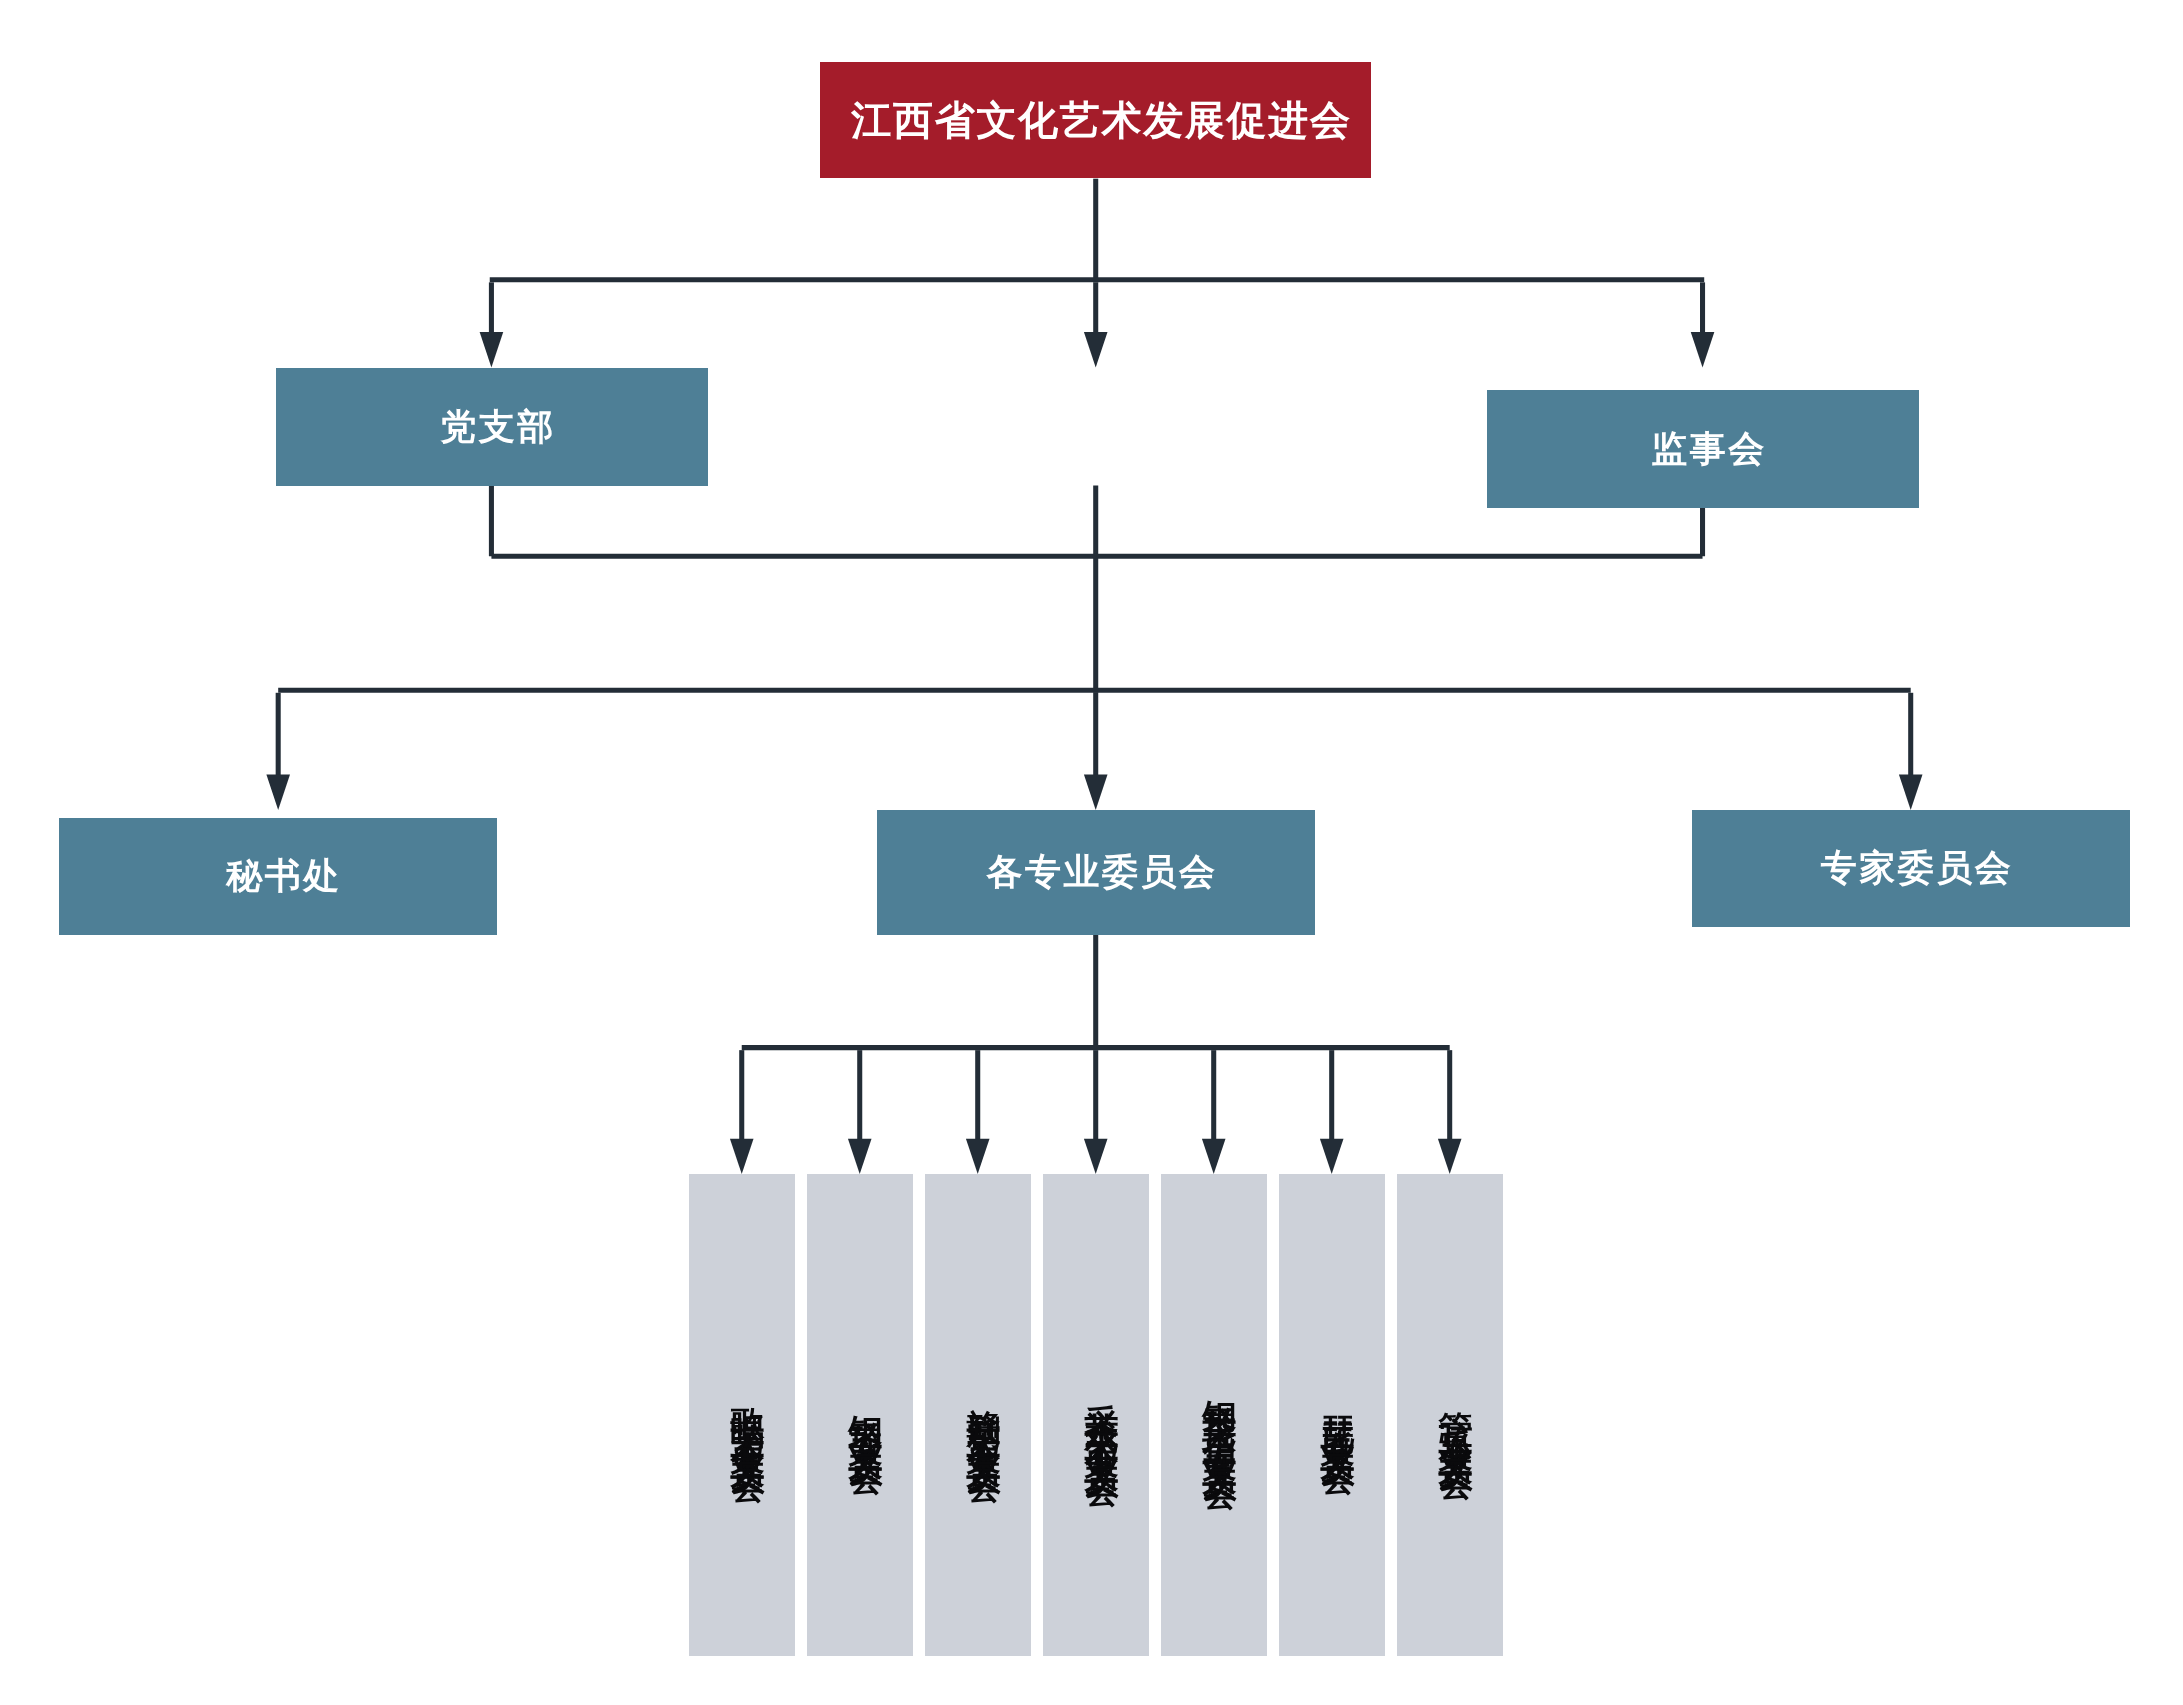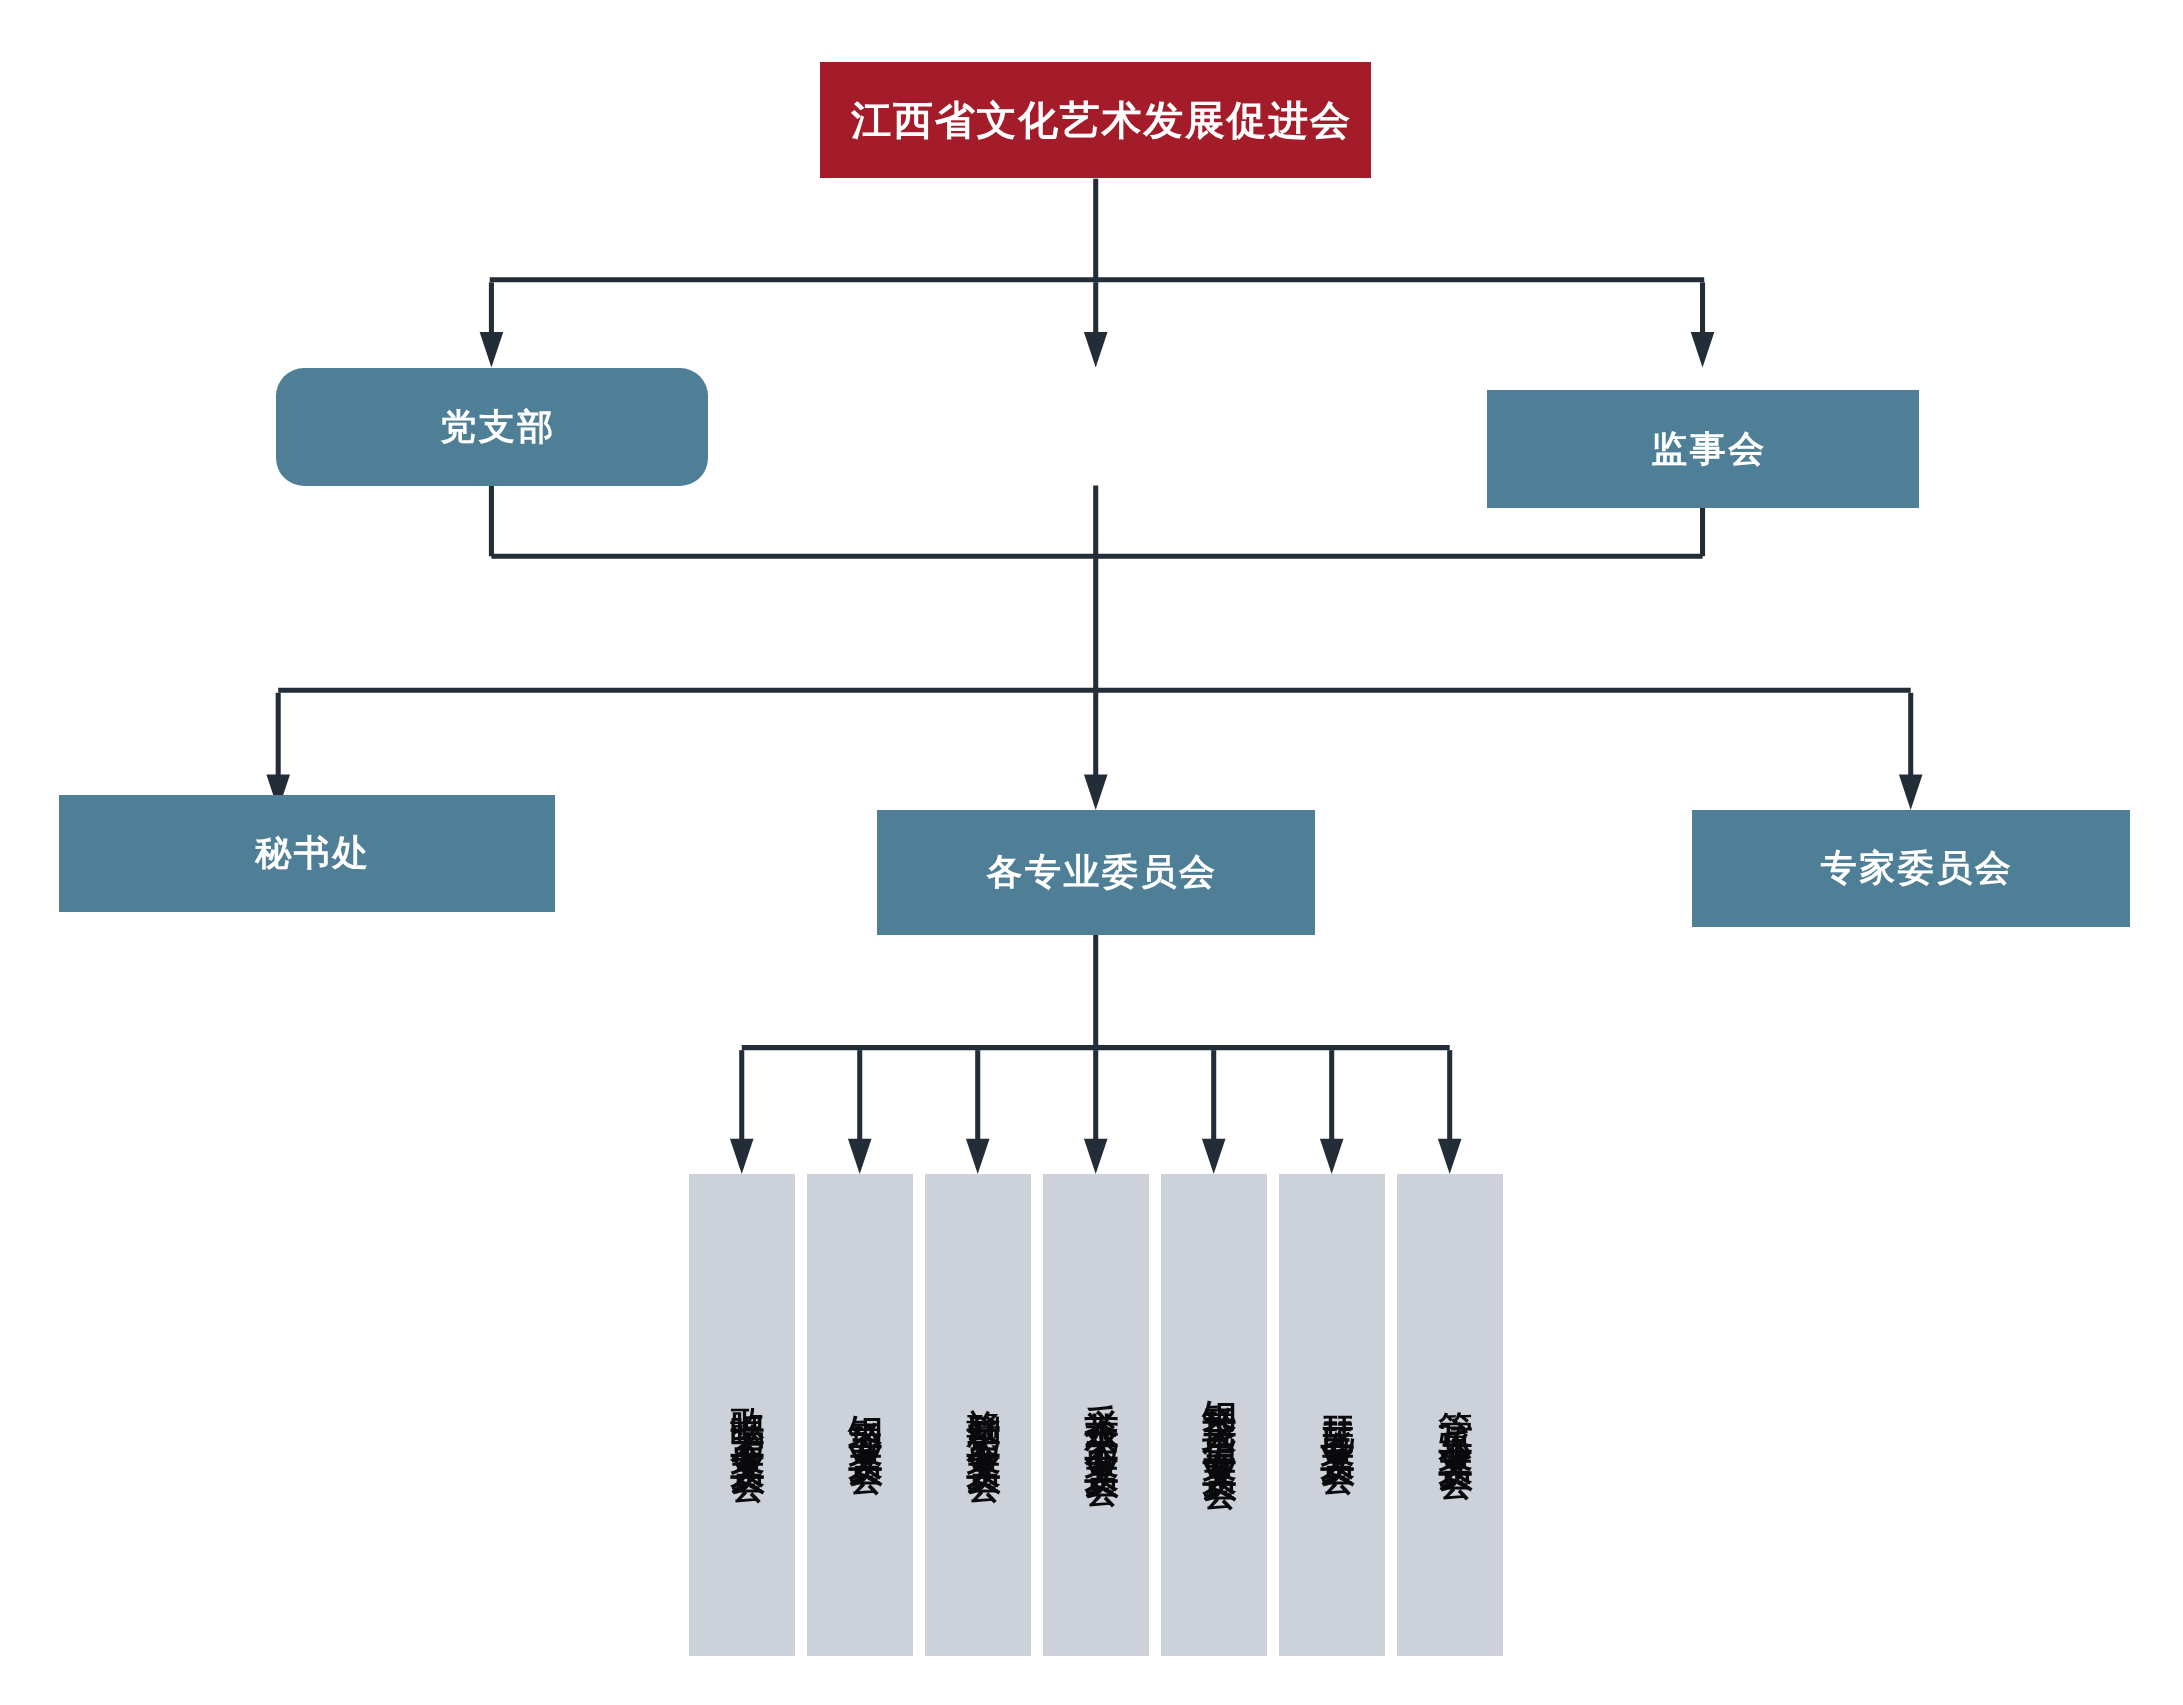--- a/index.html
+++ b/index.html
@@ -86,24 +86,24 @@
       <polygon points="1146,1351 1174,1351 1160,1393"></polygon>
       <polygon points="1286,1351 1314,1351 1300,1393"></polygon>
       <polygon points="1426,1351 1454,1351 1440,1393"></polygon>
       <polygon points="1566,1351 1594,1351 1580,1393"></polygon>
       <polygon points="1706,1351 1734,1351 1720,1393"></polygon>
     </g>
   </svg>
 
   <div class="node root" style="left:820px;top:62px;width:551px;height:116px;">江西省文化艺术发展促进会</div>
 
-  <div class="node branch" style="left:276px;top:368px;width:432px;height:118px;border-radius:28px;">党支部</div>
+  <div class="node branch" style="left:276px;top:368px;width:432px;height:118px;">党支部</div>
   <div class="node branch" style="left:1487px;top:390px;width:432px;height:118px;">监事会</div>
 
-  <div class="node branch" style="left:59px;top:795px;width:496px;height:117px;">秘书处</div>
+  <div class="node branch" style="left:59px;top:818px;width:438px;height:117px;">秘书处</div>
   <div class="node branch" style="left:877px;top:810px;width:438px;height:125px;">各专业委员会</div>
   <div class="node branch" style="left:1692px;top:810px;width:438px;height:117px;">专家委员会</div>
 
   <div class="node leaf" style="left:689px;top:1174px;width:106px;height:482px;">
     <span class="vtext">歌唱艺术专业委员会</span>
   </div>
   <div class="node leaf" style="left:807px;top:1174px;width:106px;height:482px;">
     <span class="vtext">钢琴专业委员会</span>
   </div>
   <div class="node leaf" style="left:925px;top:1174px;width:106px;height:482px;">

